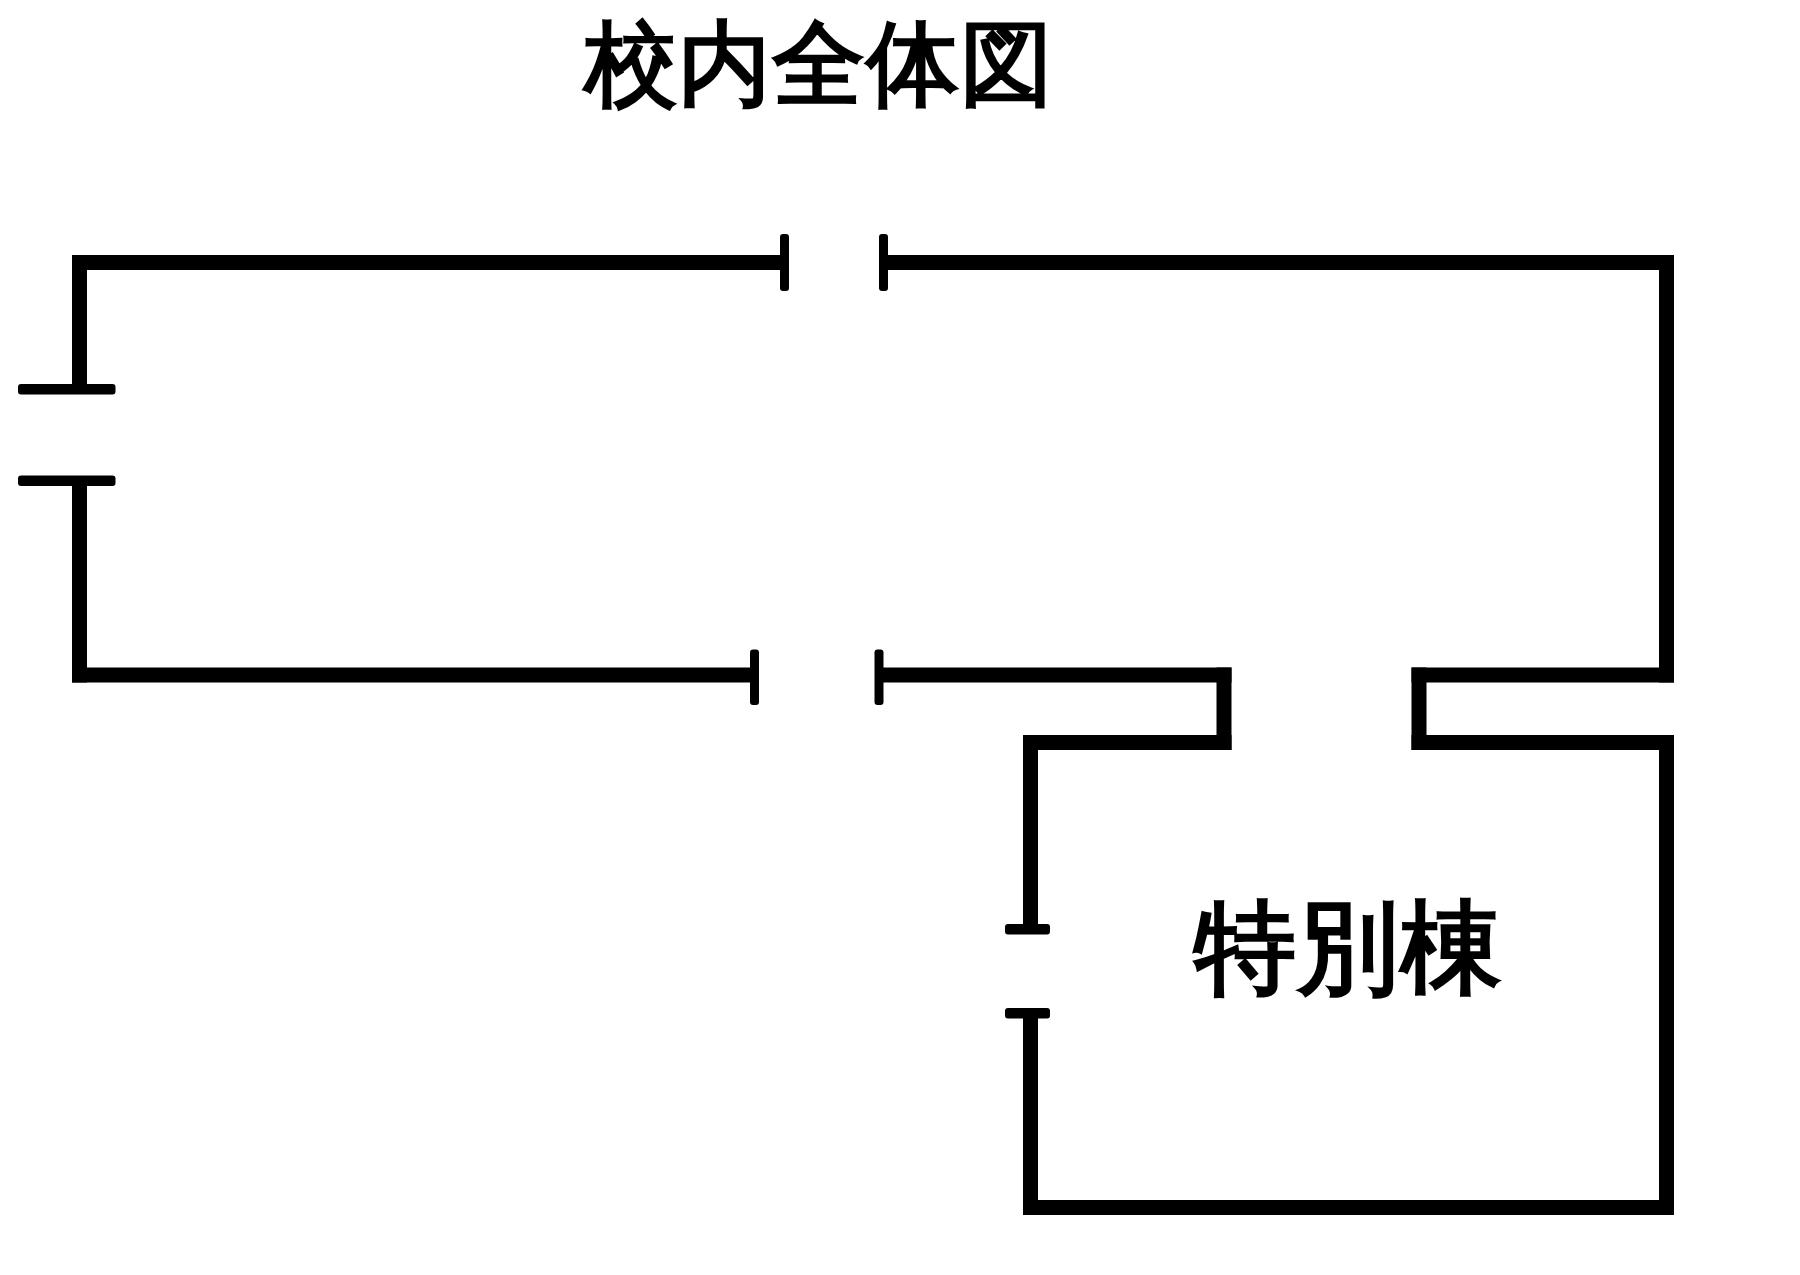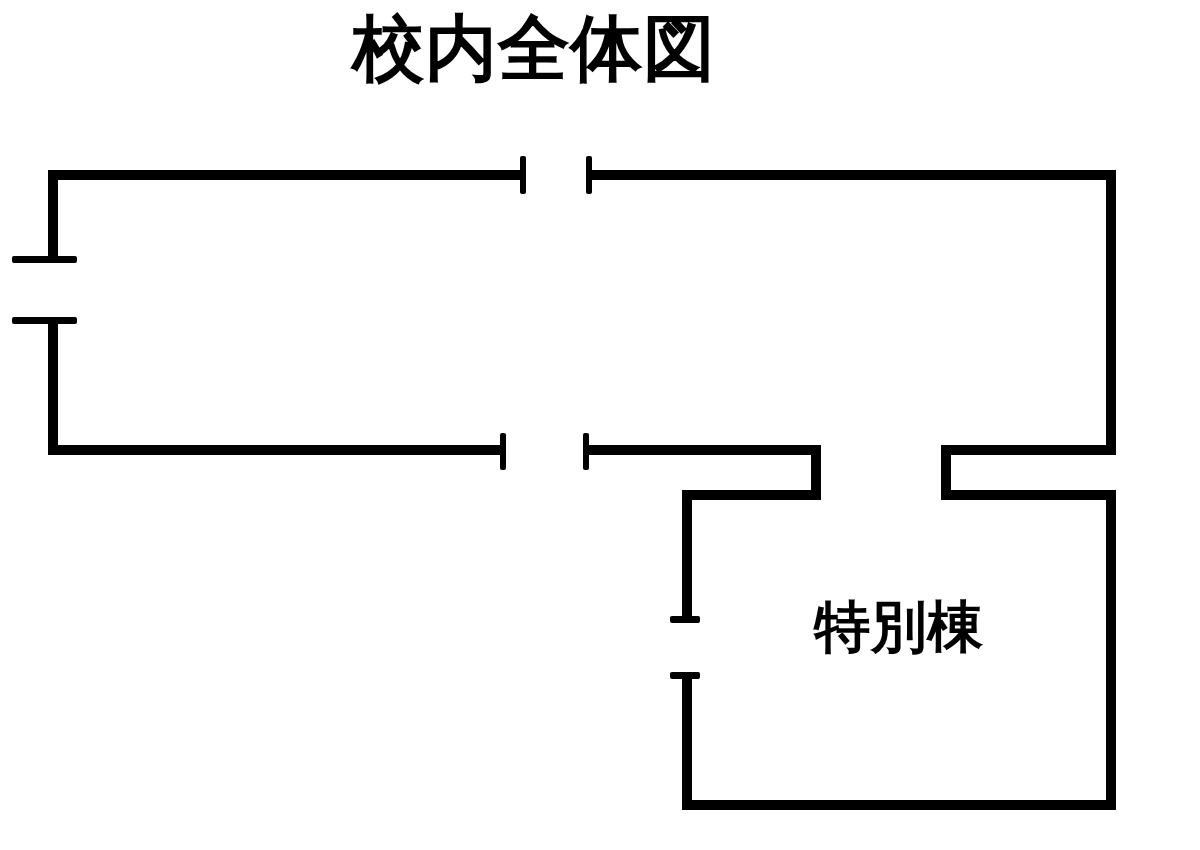--- a/index.html
+++ b/index.html
@@ -32,36 +32,36 @@
   .label{
     position:absolute;
     color:var(--text);
     font-weight:bold;
     line-height:1;
     text-align:center;
     white-space:nowrap;
     letter-spacing:0.01em;
   }
   #title{
-    left:0;
+    left:12px;
     top:12px;
     width:1068px;
-    font-size:72px;
+    font-size:62px;
   }
   #main-label{
     left:48px;
     top:250px;
     width:1068px;
     font-size:120px;
   }
   #special-label{
     left:682px;
     top:599px;
     width:434px;
-    font-size:56px;
+    font-size:68px;
   }
 </style>
 </head>
 <body>
 
 <div id="canvas">
 
   <div id="title" class="label">校内全体図</div>
 
   <div class="wall" style="left:48px;top:170px;width:475px;height:10px;"></div>

